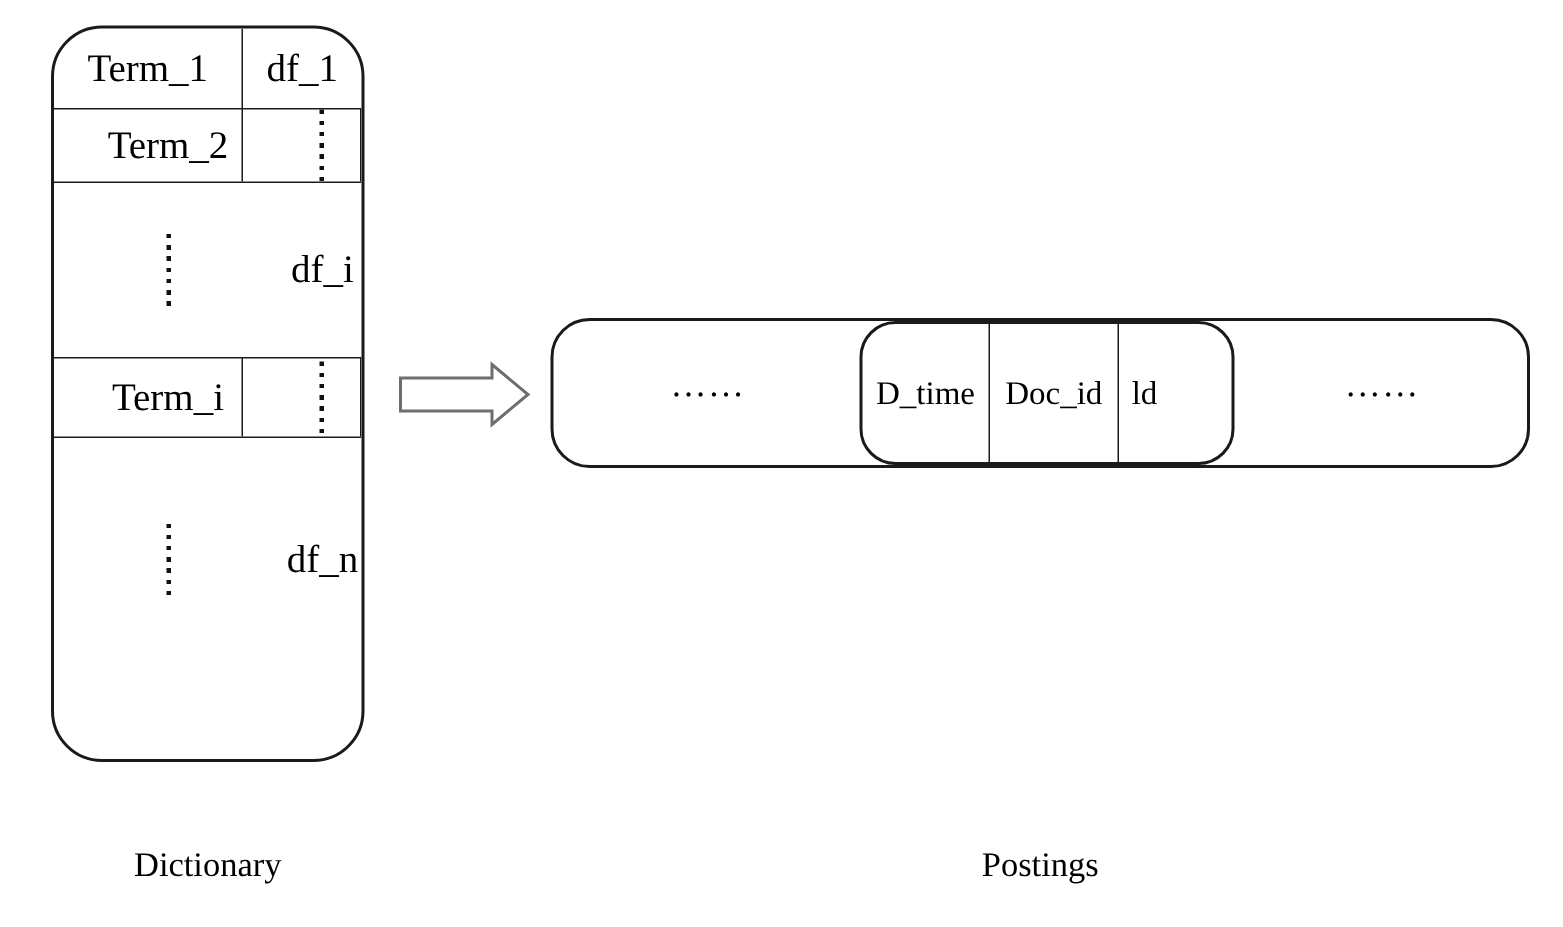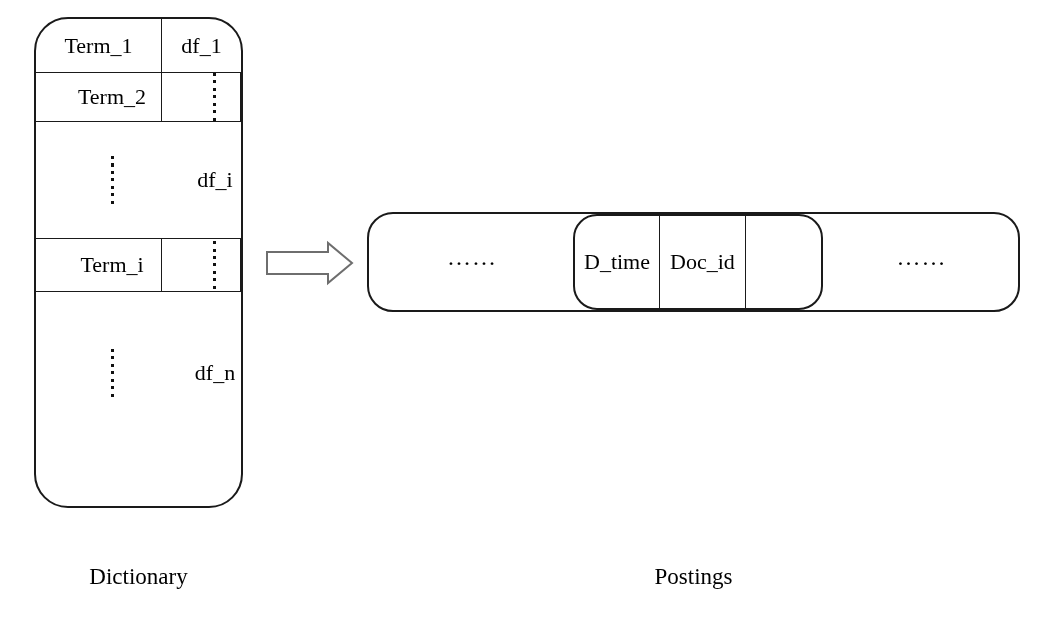--- a/index.html
+++ b/index.html
@@ -21,21 +21,21 @@
     border-radius: 34px;
     overflow: hidden;
     box-sizing: border-box;
     display: grid;
     grid-template-columns: 126px 1fr;
     grid-template-rows: 53px 49px 117px 53px 162px 1fr;
     background: #ffffff;
   }
   .dict .cell {
     display: flex; align-items: center; justify-content: center;
-    font-size: 22px;
+    font-size: 26px;
     box-sizing: border-box;
   }
   .dict .cell.col-term { border-right: 1.5px solid #1a1a1a; }
   .dict .cell.rline    { border-top: 1.5px solid #1a1a1a; padding-left: 27px; }
 
   
   .vdots {
     width: 3px; height: 48px;
     background: repeating-linear-gradient(to bottom, #111 0 3px, transparent 3px 7.5px);
   }
@@ -125,20 +125,21 @@
     </svg>
   </div>
 
   <div class="postings">
     <div class="ellipsis-zone zone-left">
       <span>……</span>
     </div>
     <div class="record-box">
       <div class="field sep">D_time</div>
       <div class="field sep">Doc_id</div>
+      <div class="field">ld</div>
     </div>
     <div class="ellipsis-zone zone-right">
       <span>……</span>
     </div>
   </div>
 
   <div class="caption caption-dictionary">Dictionary</div>
   <div class="caption caption-postings">Postings</div>
 
 </div>

